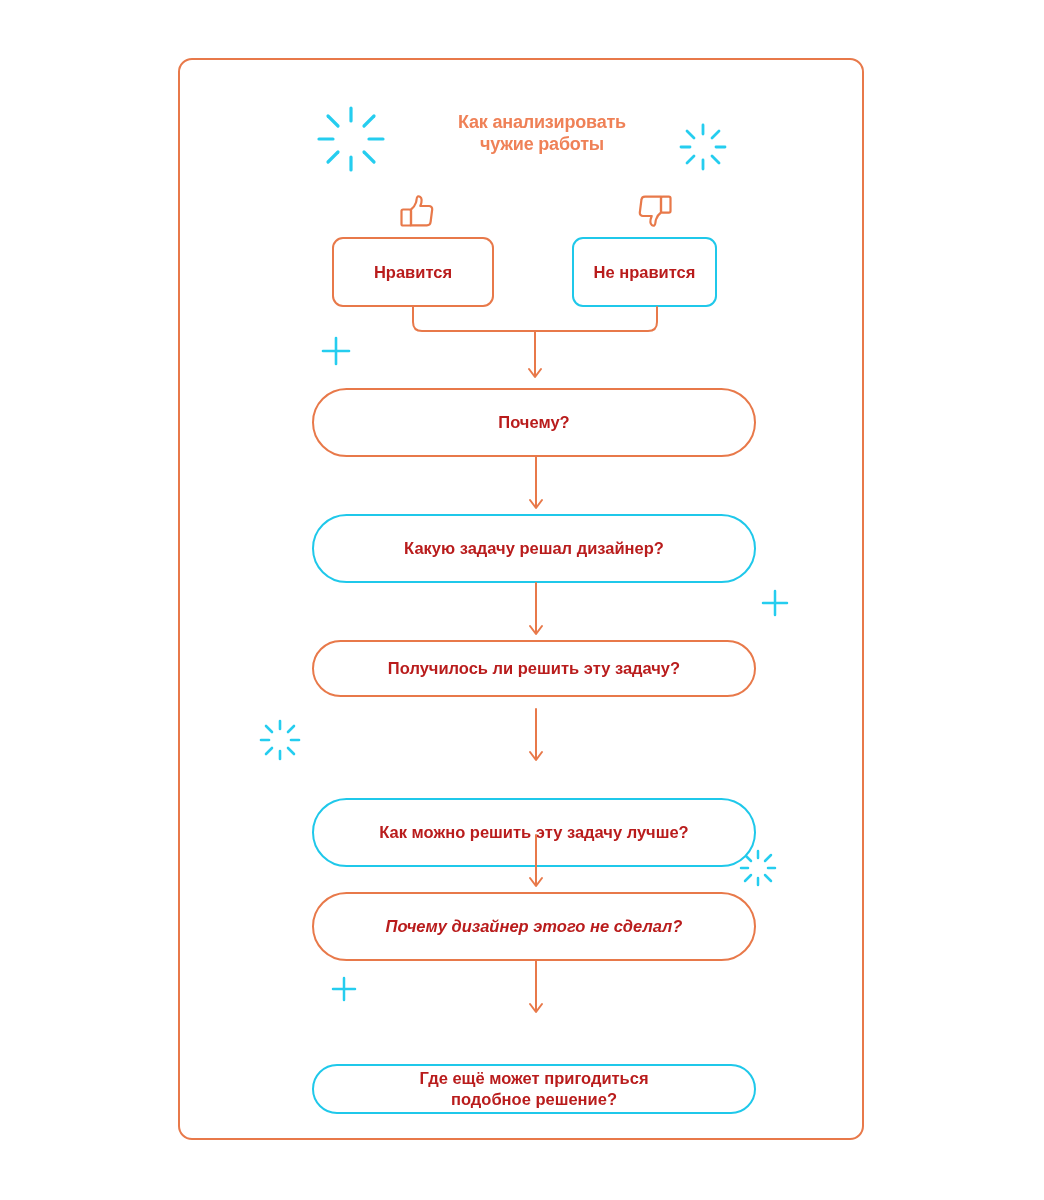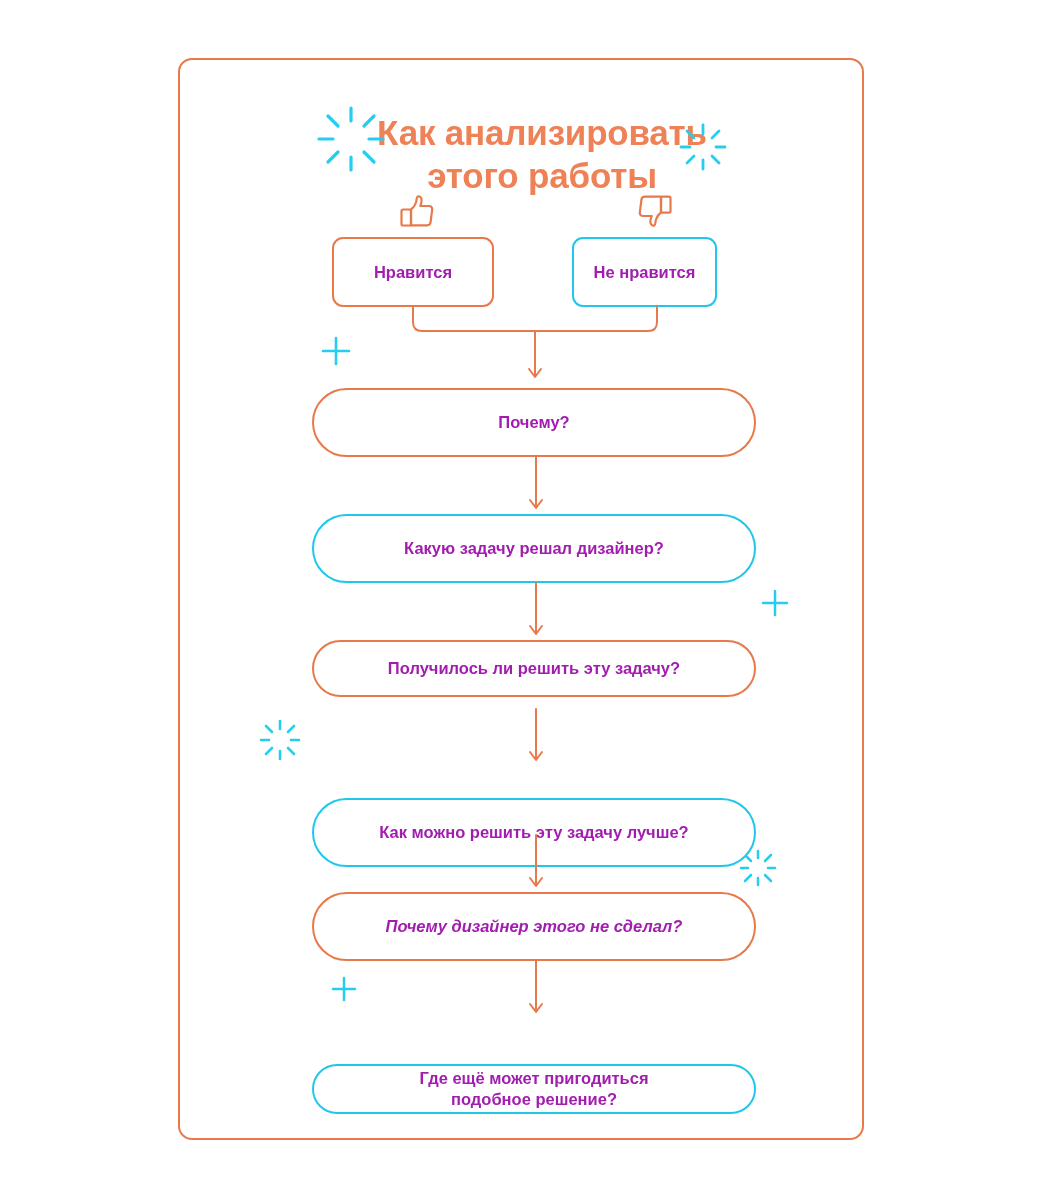--- a/index.html
+++ b/index.html
@@ -35,21 +35,21 @@
   }
 
   
   .title {
     position: absolute;
     left: 372px;
     top: 112px;
     width: 340px;
     text-align: center;
     color: #ef8157;
-    font-size: 35px;
+    font-size: 18px;
     font-weight: bold;
     line-height: 1.22;
     letter-spacing: -0.2px;
   }
 
   
   .spark { position: absolute; }
   .spark svg { display: block; }
   .plus { position: absolute; }
   .plus svg { display: block; }
@@ -60,21 +60,21 @@
 
   
   .node {
     position: absolute;
     box-sizing: border-box;
     background: #ffffff;
     display: flex;
     align-items: center;
     justify-content: center;
     text-align: center;
-    color: #a21caf;
+    color: #b91c1c;
     font-weight: bold;
     font-size: 16.5px;
     line-height: 1.26;
   }
   .node.rect { border-radius: 11px; border: 2px solid #e8794a; }
   .node.rect.cyan { border-color: #1fc8ea; }
   .node.pill { border-radius: 40px; border: 2px solid #e8794a; }
   .node.pill.cyan { border-color: #1fc8ea; }
 
   
@@ -83,21 +83,21 @@
 </style>
 </head>
 <body>
 
 <div id="poster">
 
   <div class="frame"></div>
 
   <div class="title">
     <div>Как анализировать</div>
-    <div>этого работы</div>
+    <div>чужие работы</div>
   </div>
 
   <div class="spark" style="left:315px; top:104px;">
     <svg width="72" height="70" viewBox="0 0 72 70">
       <g stroke="#25cdef" stroke-width="3.2" stroke-linecap="round">
         <line x1="36" y1="4" x2="36" y2="17"></line>
         <line x1="36" y1="53" x2="36" y2="66"></line>
         <line x1="4" y1="35" x2="18" y2="35"></line>
         <line x1="54" y1="35" x2="68" y2="35"></line>
         <line x1="13" y1="12" x2="23" y2="22"></line>

